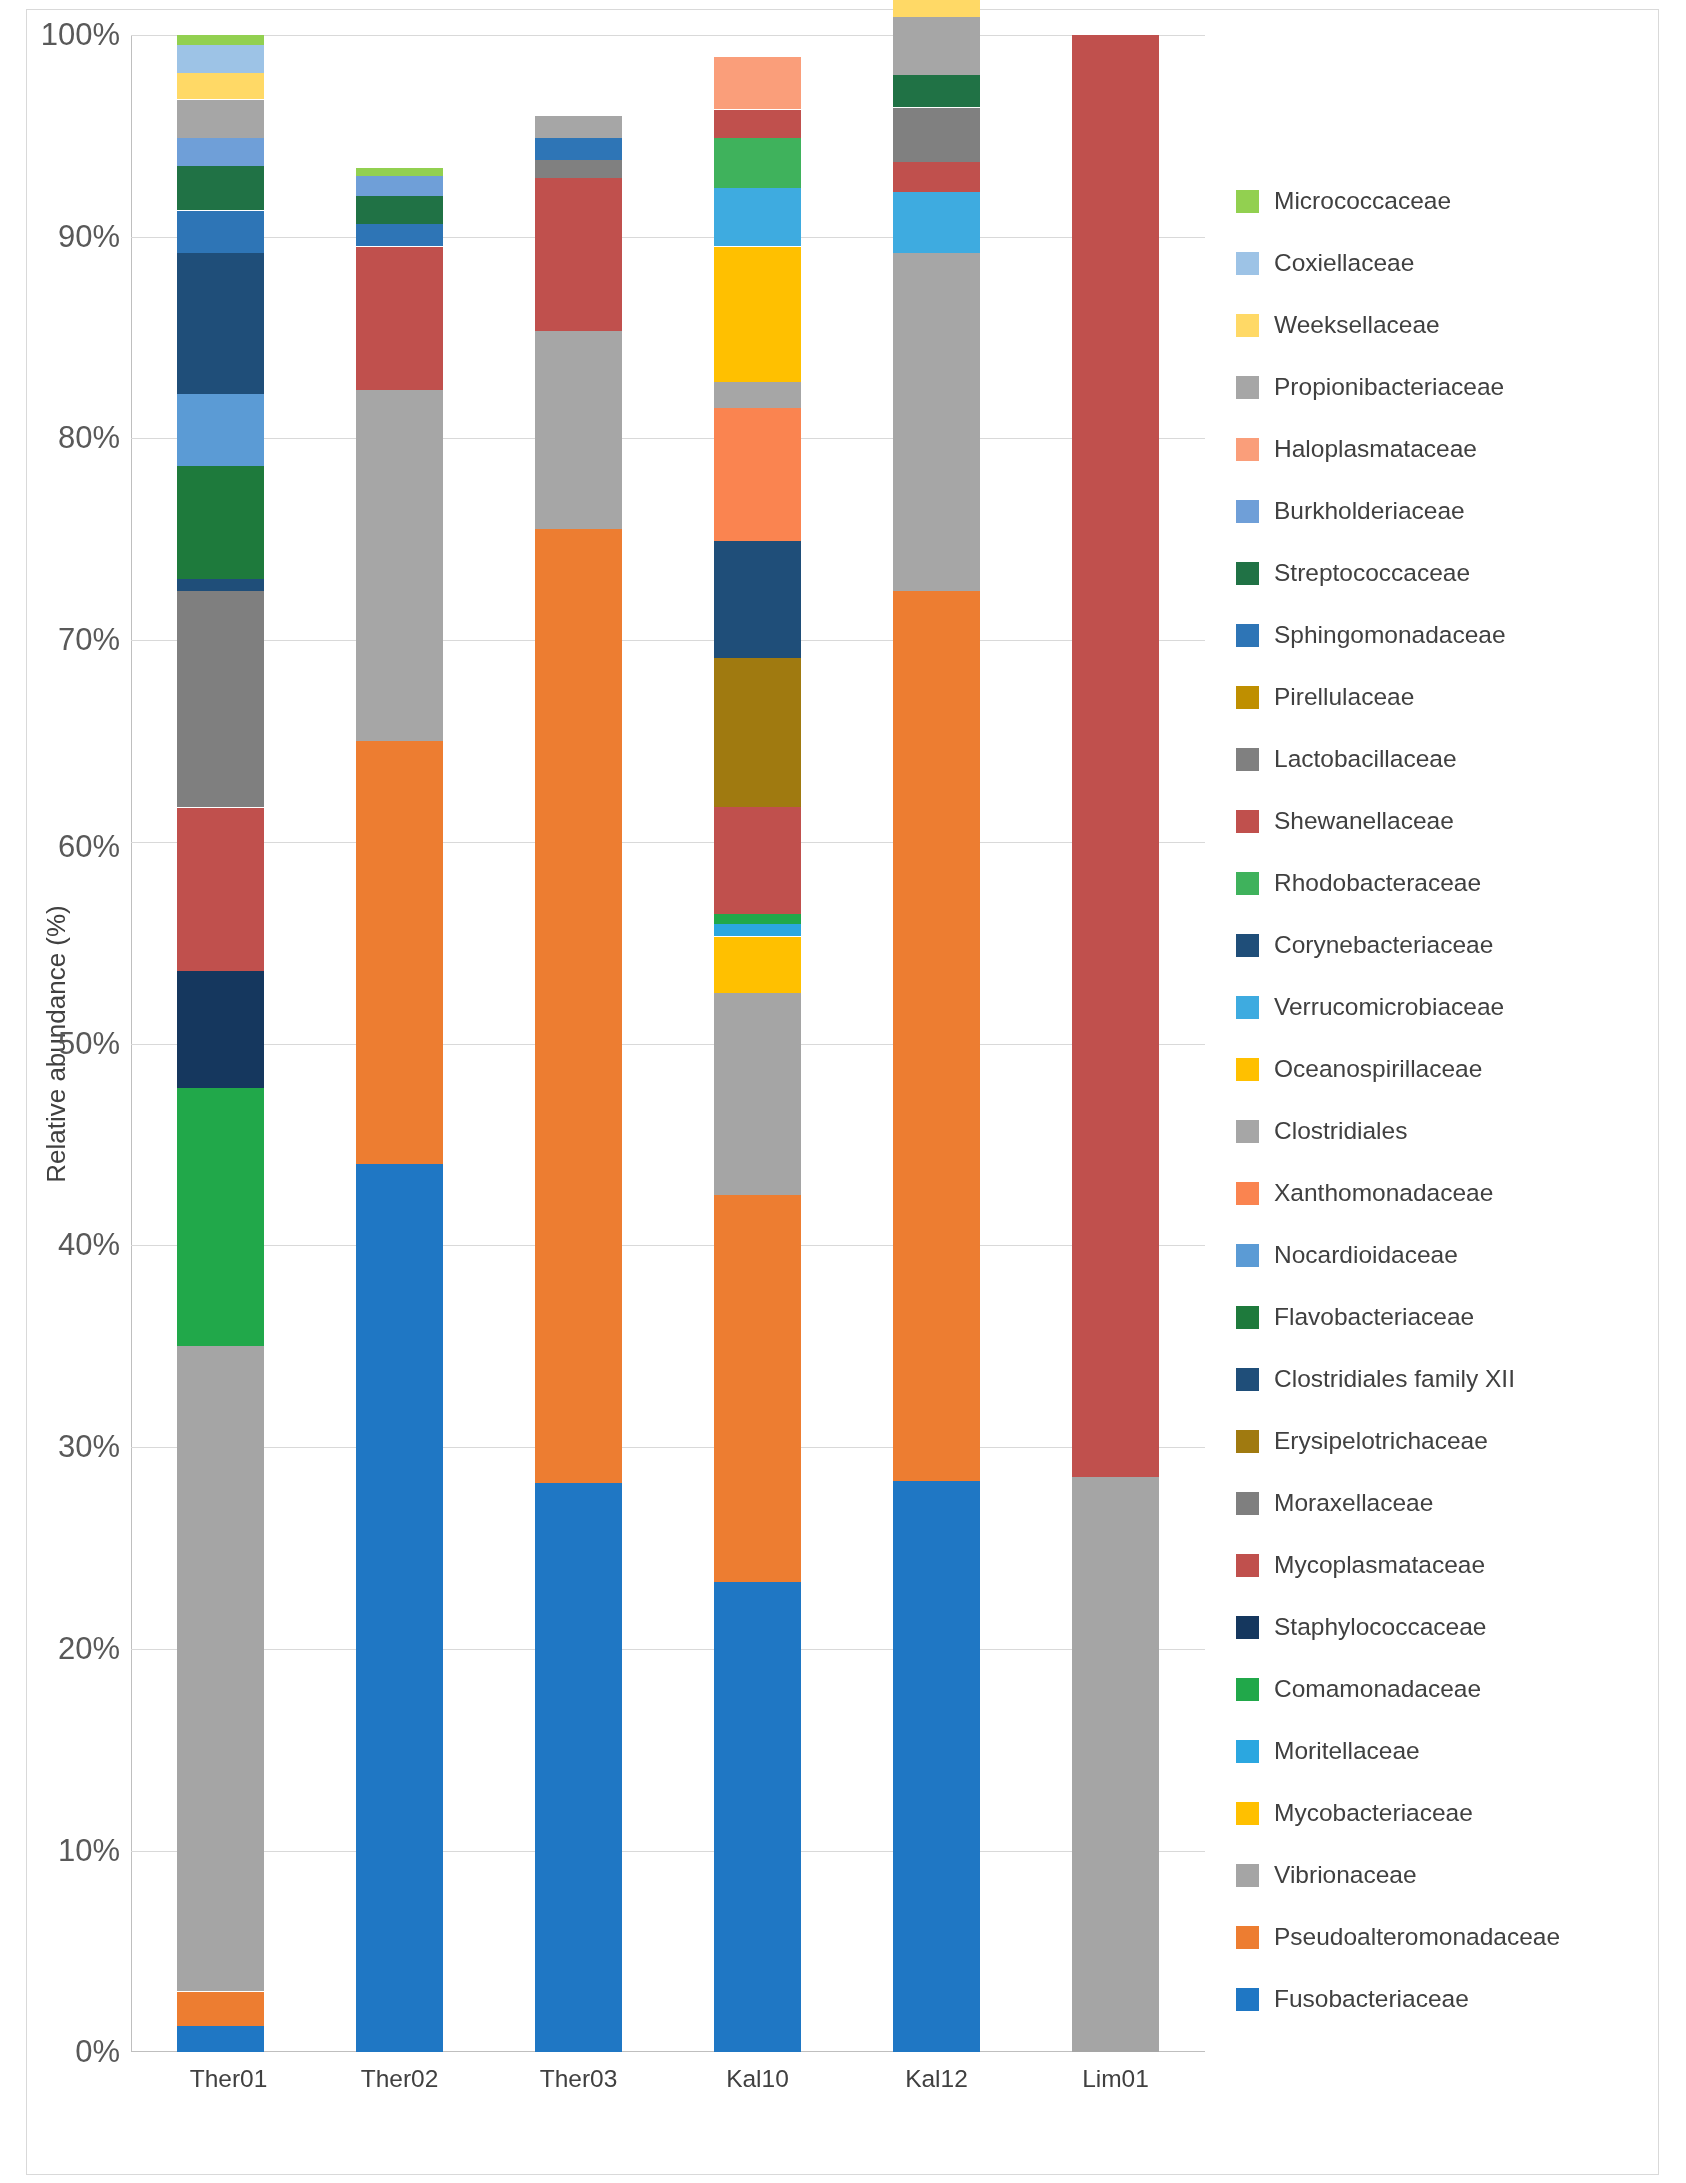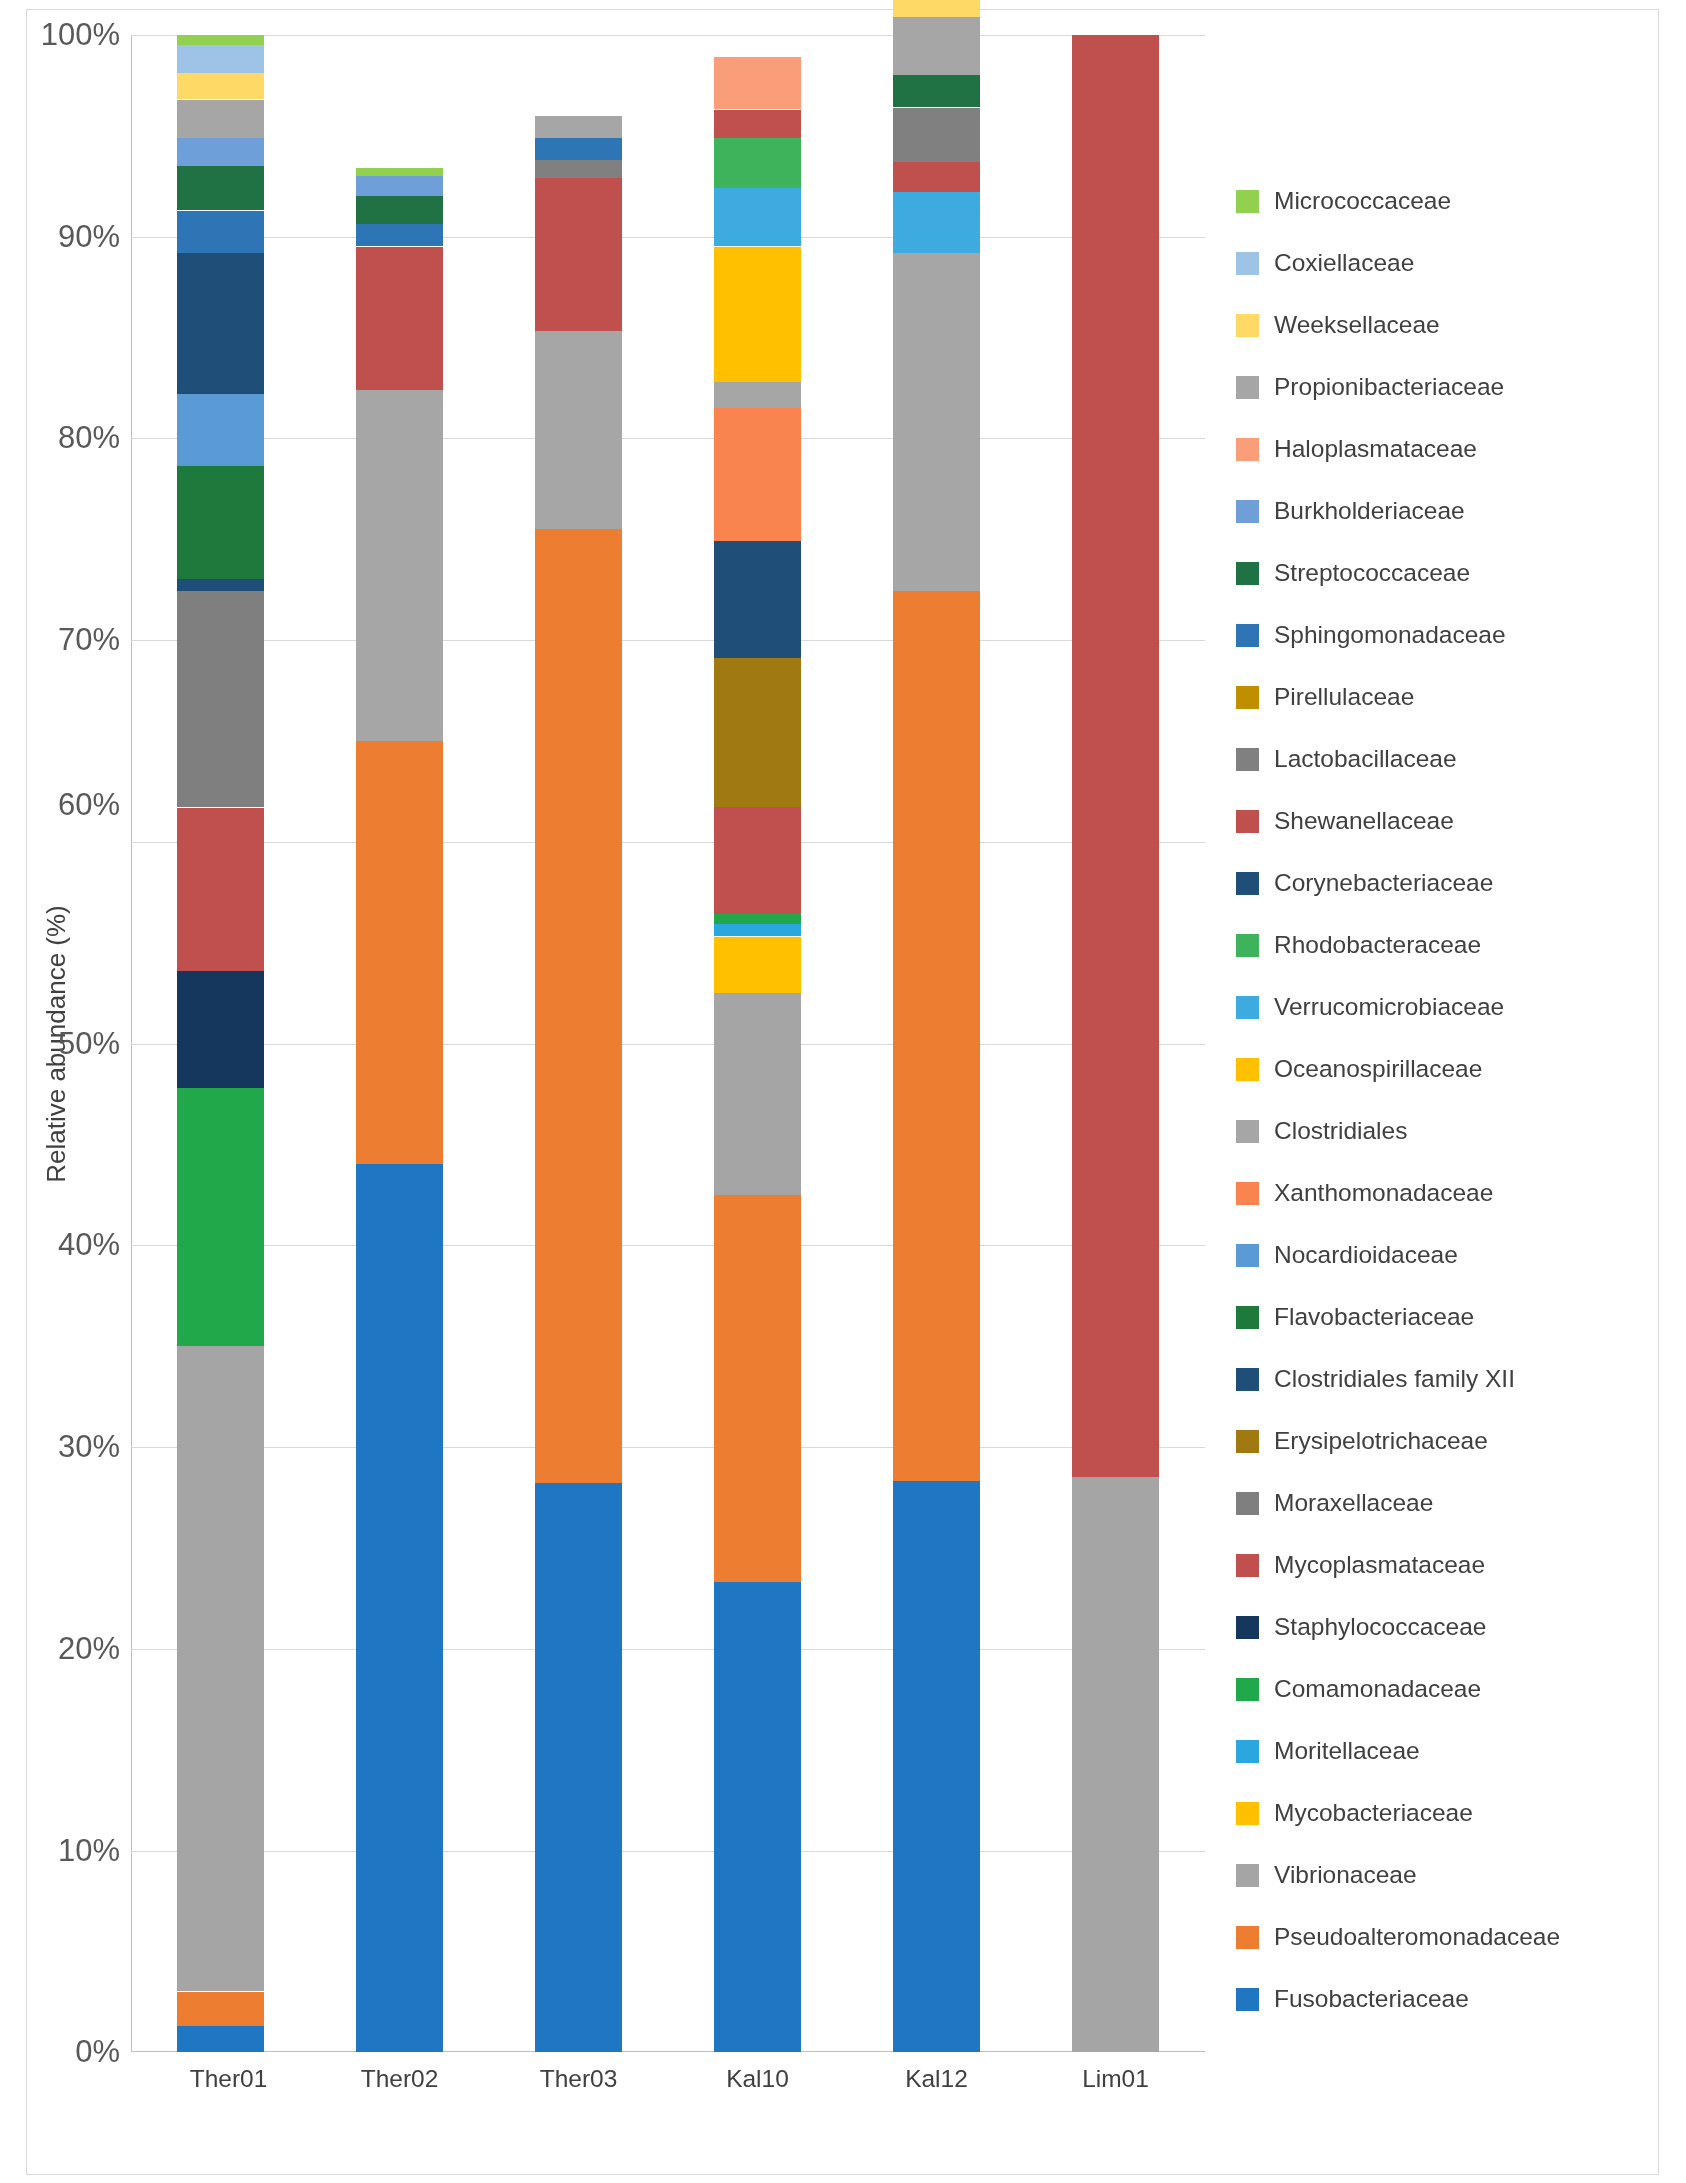--- a/index.html
+++ b/index.html
@@ -145,21 +145,21 @@
       <div class="gridline" style="top: 1412px;"></div>
       <div class="gridline" style="top: 1614px;"></div>
       <div class="gridline" style="top: 1816px;"></div>
     <div class="ylabels" id="ylabels">
         <div class="ylab" style="top: 2017px;">0%</div>
         <div class="ylab" style="top: 1816px;">10%</div>
         <div class="ylab" style="top: 1614px;">20%</div>
         <div class="ylab" style="top: 1412px;">30%</div>
         <div class="ylab" style="top: 1210px;">40%</div>
         <div class="ylab" style="top: 1009px;">50%</div>
-        <div class="ylab" style="top: 770px;">60%</div>
+        <div class="ylab" style="top: 812px;">60%</div>
         <div class="ylab" style="top: 605px;">70%</div>
         <div class="ylab" style="top: 403px; margin-left: 9px;">80%</div>
         <div class="ylab" style="top: 202px;">90%</div>
         <div class="ylab" style="top: 0px;">100%</div>
       </div>
     <div class="bars" id="bars">
         <div class="bar" style="left: 46px; width: 87px; height: 2017px;">
           <div class="seg" style="height: 26px; bottom: 0px; background: rgb(31, 119, 196);"></div>
           <div class="seg" style="height: 34px; bottom: 26px; background: rgb(237, 125, 49);"></div>
           <div class="seg" style="height: 646px; bottom: 61px; background: rgb(165, 165, 165);"></div>
@@ -281,28 +281,28 @@
       </div>
       <div class="legend-item">
         <span class="legend-swatch" style="background: rgb(128, 128, 128);"></span>
         <span class="legend-text">Lactobacillaceae</span>
       </div>
       <div class="legend-item">
         <span class="legend-swatch" style="background: rgb(192, 80, 77);"></span>
         <span class="legend-text">Shewanellaceae</span>
       </div>
       <div class="legend-item">
+        <span class="legend-swatch" style="background: rgb(63, 178, 92);"></span>
+        <span class="legend-text">Rhodobacteraceae</span>
+      </div>
+      <div class="legend-item">
         <span class="legend-swatch" style="background: rgb(31, 78, 121);"></span>
         <span class="legend-text">Corynebacteriaceae</span>
       </div>
       <div class="legend-item">
-        <span class="legend-swatch" style="background: rgb(63, 178, 92);"></span>
-        <span class="legend-text">Rhodobacteraceae</span>
-      </div>
-      <div class="legend-item">
         <span class="legend-swatch" style="background: rgb(62, 171, 224);"></span>
         <span class="legend-text">Verrucomicrobiaceae</span>
       </div>
       <div class="legend-item">
         <span class="legend-swatch" style="background: rgb(255, 192, 0);"></span>
         <span class="legend-text">Oceanospirillaceae</span>
       </div>
       <div class="legend-item">
         <span class="legend-swatch" style="background: rgb(166, 166, 166);"></span>
         <span class="legend-text">Clostridiales</span>

